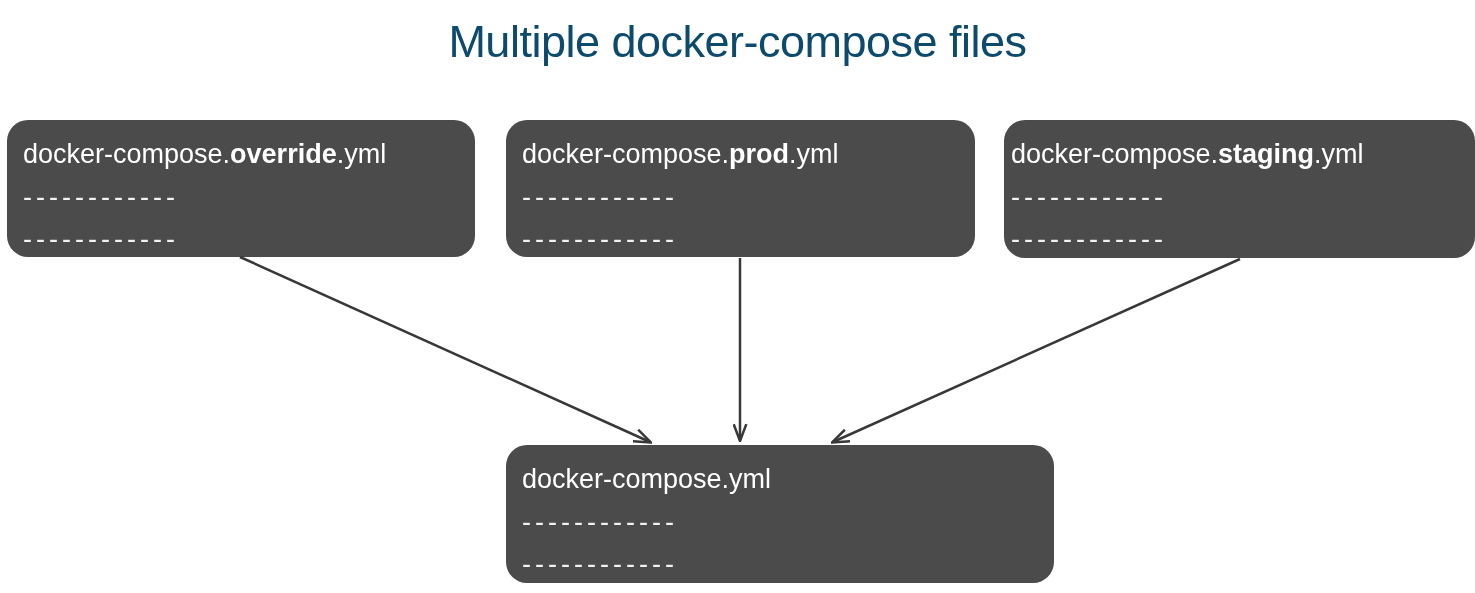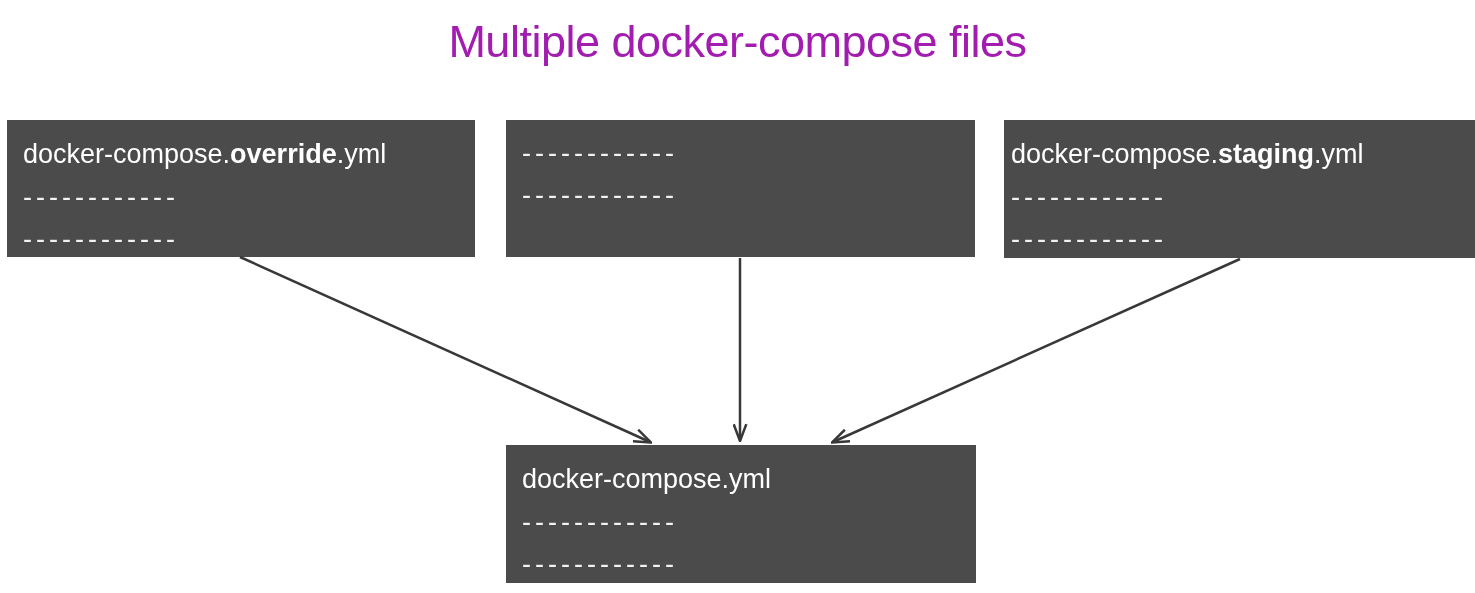--- a/index.html
+++ b/index.html
@@ -14,48 +14,49 @@
   }
   .slide-title {
     position: absolute;
     top: 16px;
     left: 0;
     width: 100%;
     text-align: center;
     font-size: 45px;
     font-weight: 300;
     letter-spacing: -0.5px;
-    color: #a21caf;
+    color: #0c4a6e;
   }
   .file-box {
     position: absolute;
     background: #4b4b4b;
     color: #ffffff;
     padding: 12px 0 0 16px;
     overflow: hidden;
+    border-radius: 21px;
   }
   .file-name {
     font-size: 27px;
     font-weight: 300;
     line-height: 44px;
     white-space: nowrap;
   }
   .file-name .emph { font-weight: 700; }
   .dash-line {
     font-size: 27px;
     font-weight: 300;
     line-height: 42px;
     letter-spacing: 4px;
     color: #f2f2f2;
     white-space: nowrap;
   }
   .box-override { left: 7px;    top: 120px; width: 468px; height: 137px; }
   .box-prod     { left: 506px;  top: 120px; width: 469px; height: 137px; }
   .box-staging  { left: 1004px; top: 120px; width: 471px; height: 138px; padding-left: 7px; }
-  .box-base     { left: 506px;  top: 445px; width: 470px; height: 138px; }
+  .box-base     { left: 506px;  top: 445px; width: 548px; height: 138px; }
   .arrow-layer {
     position: absolute;
     left: 0; top: 0;
     width: 1475px;
     height: 593px;
     pointer-events: none;
   }
 </style>
 </head>
 <body>
@@ -64,20 +65,21 @@
 
   <div class="slide-title">Multiple docker-compose files</div>
 
   <div class="file-box box-override">
     <div class="file-name"><span>docker-compose.</span><span class="emph">override</span><span>.yml</span></div>
     <div class="dash-line">------------</div>
     <div class="dash-line">------------</div>
   </div>
 
   <div class="file-box box-prod">
+    <div class="file-name"><span>docker-compose.</span><span class="emph">prod</span><span>.yml</span></div>
     <div class="dash-line">------------</div>
     <div class="dash-line">------------</div>
   </div>
 
   <div class="file-box box-staging">
     <div class="file-name"><span>docker-compose.</span><span class="emph">staging</span><span>.yml</span></div>
     <div class="dash-line">------------</div>
     <div class="dash-line">------------</div>
   </div>
 

